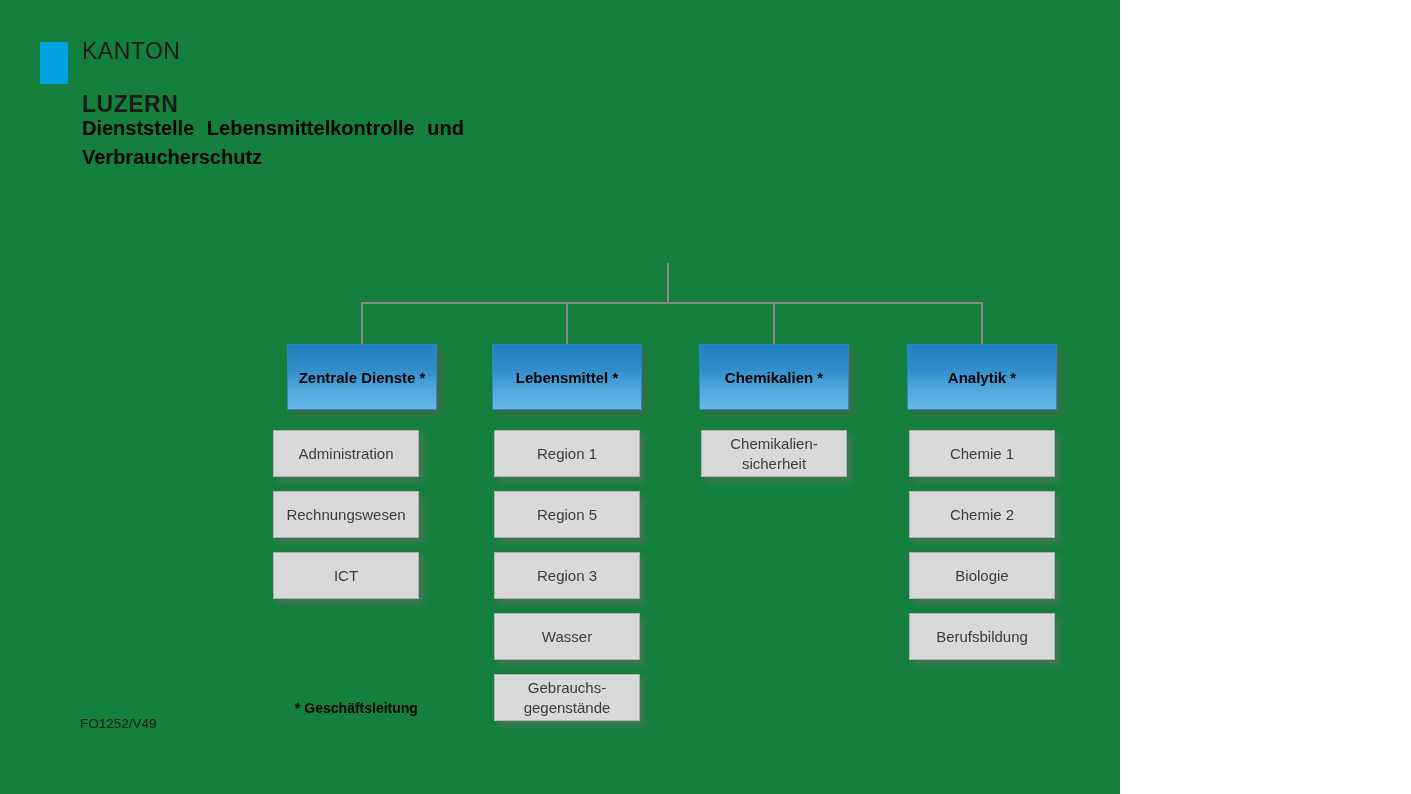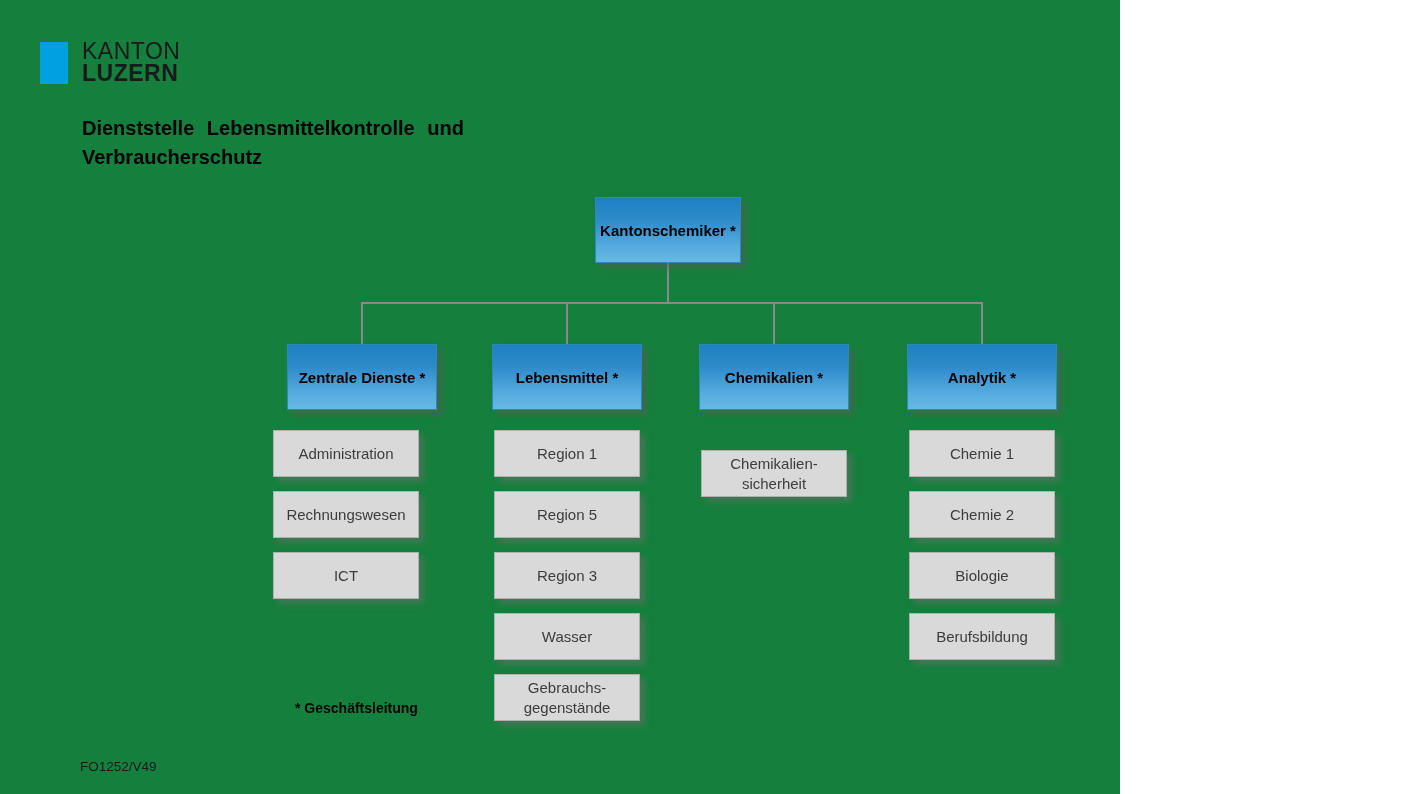--- a/index.html
+++ b/index.html
@@ -27,21 +27,21 @@
   }
   .logo-text {
     position: absolute;
     left: 82px; top: 41px;
     color: #1a1a1a;
     font-size: 23px;
     line-height: 21.5px;
     letter-spacing: 0.5px;
   }
   .logo-text .l1 { font-weight: 400; display: block; }
-  .logo-text .l2 { font-weight: 700; display: block; }
+  .logo-text .l2 { font-weight: 700; display: block; margin-top: 31px; }
 
   .page-title {
     position: absolute;
     left: 82px; top: 114px;
     font-size: 20px;
     font-weight: 700;
     color: #000000;
     line-height: 29px;
     word-spacing: 7px;
   }
@@ -82,21 +82,21 @@
   .root-box  { left: 595px; top: 197px; width: 146px; height: 66px; }
   .dept      { top: 344px; width: 150px; height: 66px; }
   .dept-0 { left: 287px; }
   .dept-1 { left: 492px; }
   .dept-2 { left: 699px; }
   .dept-3 { left: 907px; }
 
   .gb { width: 146px; height: 47px; }
   .col-0 { left: 273px; }
   .col-1 { left: 494px; }
-  .col-2 { left: 701px; margin-top: 20px; }
+  .col-2 { left: 701px; }
   .col-3 { left: 909px; }
   .row-0 { top: 430px; }
   .row-1 { top: 491px; }
   .row-2 { top: 552px; }
   .row-3 { top: 613px; }
   .row-4 { top: 674px; }
 
   
   .cn-root-drop { left: 667px; top: 263px; width: 2px; height: 41px; }
   .cn-hline     { left: 361px; top: 302px; width: 622px; height: 2px; }
@@ -108,21 +108,21 @@
   
   .footnote {
     position: absolute;
     left: 295px; top: 700px;
     font-size: 14px;
     font-weight: 700;
     color: #000000;
   }
   .doc-ref {
     position: absolute;
-    left: 80px; top: 759px;
+    left: 80px; top: 716px;
     font-size: 13.5px;
     font-weight: 400;
     color: #1a1a1a;
   }
 </style>
 </head>
 <body>
 
 <div class="canvas">
 
@@ -137,21 +137,20 @@
     <div class="t2">Verbraucherschutz</div>
   </div>
 
   <div class="cn cn-root-drop"></div>
   <div class="cn cn-hline"></div>
   <div class="cn cn-drop-0"></div>
   <div class="cn cn-drop-1"></div>
   <div class="cn cn-drop-2"></div>
   <div class="cn cn-drop-3"></div>
 
-  <div class="bb root-box">Kantonschemiker *</div>
 
   <div class="bb dept dept-0">Zentrale Dienste *</div>
   <div class="bb dept dept-1">Lebensmittel *</div>
   <div class="bb dept dept-2">Chemikalien *</div>
   <div class="bb dept dept-3">Analytik *</div>
 
   <div class="gb col-0 row-0">Administration</div>
   <div class="gb col-0 row-1">Rechnungswesen</div>
   <div class="gb col-0 row-2">ICT</div>
 

